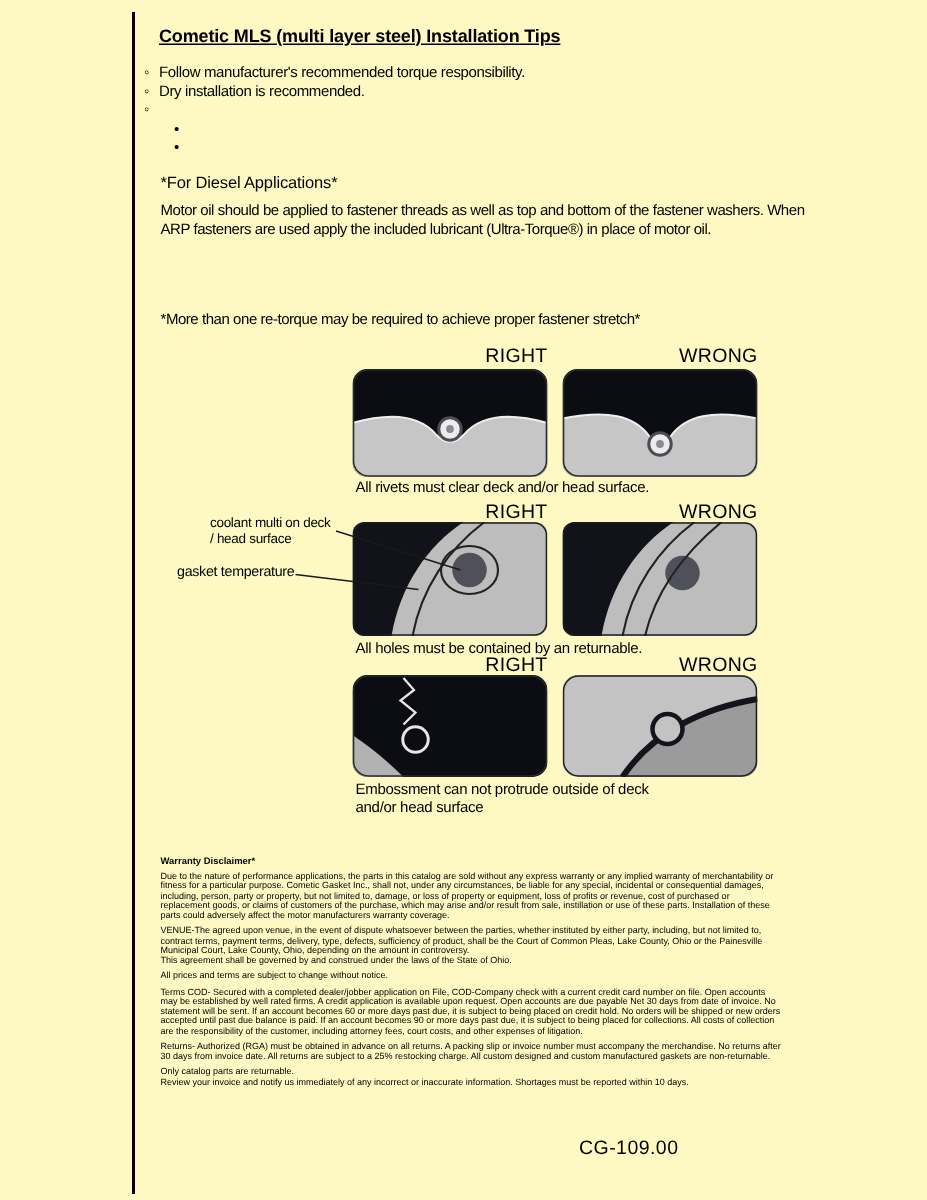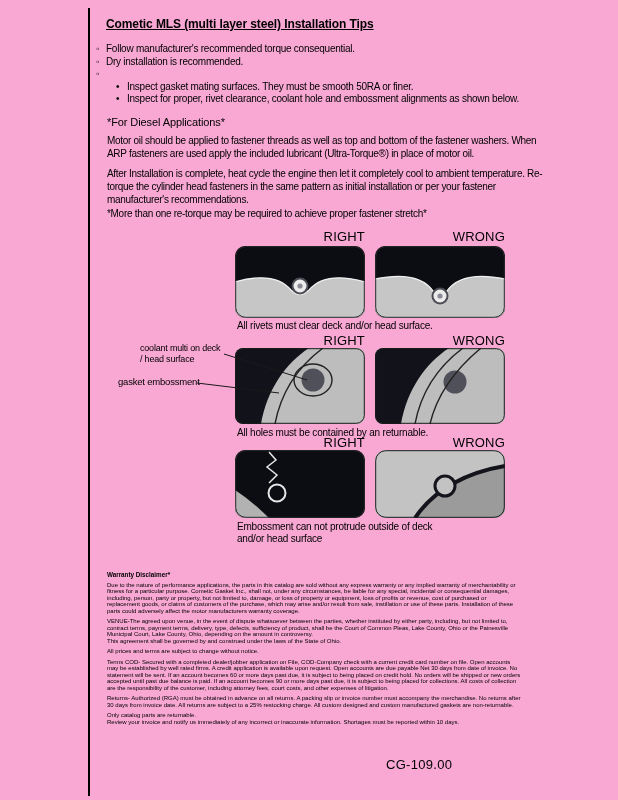--- a/index.html
+++ b/index.html
@@ -1,18 +1,18 @@
 <!DOCTYPE html>
 <html><head>
 <meta charset="utf-8">
 <style>
   * { margin:0; padding:0; box-sizing:border-box; }
   html,body { background:#ffffff; }
   .page {
-    position:relative; width:618px; height:800px; background:#f9a8d4;
+    position:relative; width:618px; height:800px; background:#fef9c3;
     color:#000; font-family:"Liberation Sans", sans-serif; overflow:hidden;padding-left:12px;
   }
   .abs { position:absolute; }
 
   .left-rule { left:88px; top:8px; width:2px; height:788px; background:#000; }
 
   .title {
     left:106px; top:17px; font-size:12px; font-weight:bold;
     text-decoration:underline; letter-spacing:-0.1px; white-space:nowrap;
   }
@@ -49,42 +49,39 @@
 
 <div class="page">
 
   <div class="abs left-rule"></div>
 
   <h1 class="abs title">Cometic MLS (multi layer steel) Installation Tips</h1>
 
   <div class="abs bullets">
     <div class="bullet">
       <span class="mk">◦</span>
-      <span>Follow manufacturer's recommended torque consequential.</span>
+      <span>Follow manufacturer's recommended torque responsibility.</span>
     </div>
     <div class="bullet">
       <span class="mk">◦</span>
       <span>Dry installation is recommended.</span>
     </div>
     <div class="bullet">
       <span class="mk">◦</span>
     </div>
     <div class="bullet sub">
       <span class="mk">•</span>
-      <span>Inspect gasket mating surfaces.  They must be smooth 50RA or finer.</span>
     </div>
     <div class="bullet sub">
       <span class="mk">•</span>
-      <span>Inspect for proper, rivet clearance, coolant hole and embossment alignments as shown below.</span>
     </div>
   </div>
 
   <h2 class="abs diesel-head">*For Diesel Applications*</h2>
   <p class="abs para pp1">Motor oil should be applied to fastener threads as well as top and bottom of the fastener washers. When ARP fasteners are used apply the included lubricant (Ultra-Torque®) in place of motor oil.</p>
-  <p class="abs para pp2">After Installation is complete, heat cycle the engine then let it completely cool to ambient temperature. Re-torque the cylinder head fasteners in the same pattern as initial installation or per your fastener manufacturer's recommendations.</p>
   <p class="abs para pp3">*More than one re-torque may be required to achieve proper fastener stretch*</p>
 
   <div class="abs rw-label" style="left:235px;top:229px">RIGHT</div>
   <div class="abs rw-label" style="left:375px;top:229px">WRONG</div>
 
   <svg class="abs" style="left:235px;top:246px" width="130" height="72" viewBox="0 0 130 72">
     <defs>
         <clipPath id="c1a">
           <rect width="130" height="72" rx="10"></rect>
         </clipPath>
@@ -114,21 +111,21 @@
     </g>
     <rect x="0.7" y="0.7" width="128.6" height="70.6" rx="10" fill="none" stroke="#2a2a2a"></rect>
   </svg>
 
   <div class="abs caption" style="left:237px;top:320px;width:280px">All rivets must clear deck and/or head surface.</div>
 
   <div class="abs rw-label" style="left:235px;top:333px">RIGHT</div>
   <div class="abs rw-label" style="left:375px;top:333px">WRONG</div>
 
   <div class="abs callout" style="left:140px;top:343px;width:82px">coolant multi on deck / head surface</div>
-  <div class="abs callout c2" style="left:118px;top:377px;width:90px">gasket embossment</div>
+  <div class="abs callout c2" style="left:118px;top:377px;width:90px">gasket temperature</div>
 
   <svg class="abs" style="left:235px;top:348px" width="130" height="76" viewBox="0 0 130 76">
     <defs>
         <clipPath id="c2a">
           <rect width="130" height="76" rx="8"></rect>
         </clipPath>
       </defs>
     <g clip-path="url(#c2a)">
       <rect width="130" height="76" fill="#bdbdbd"></rect>
       <path d="M0,0 L74,0 C50,16 32,42 26,76 L0,76 Z" fill="#12121a"></path>

